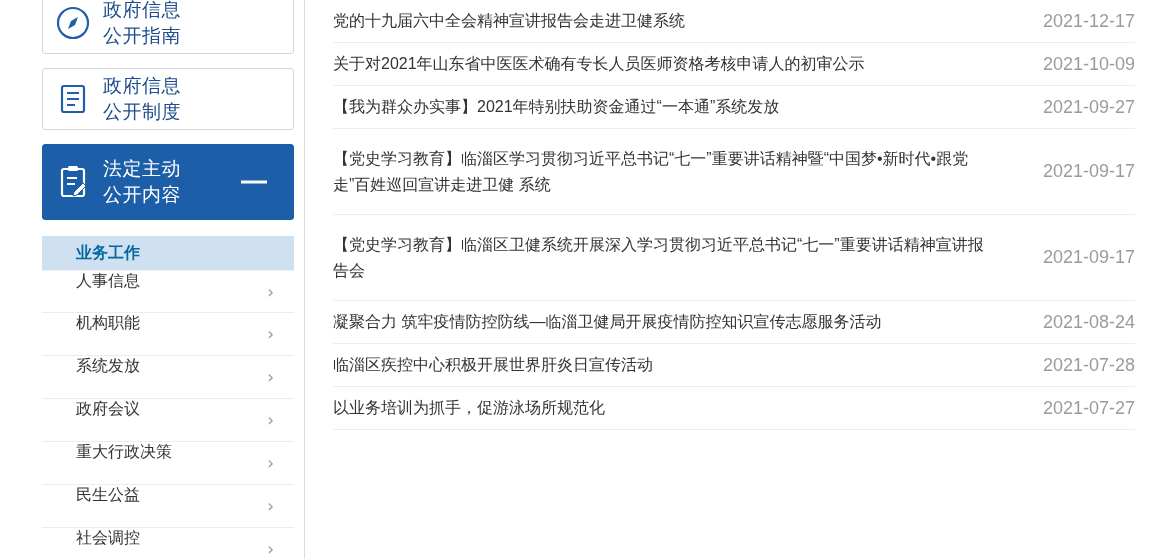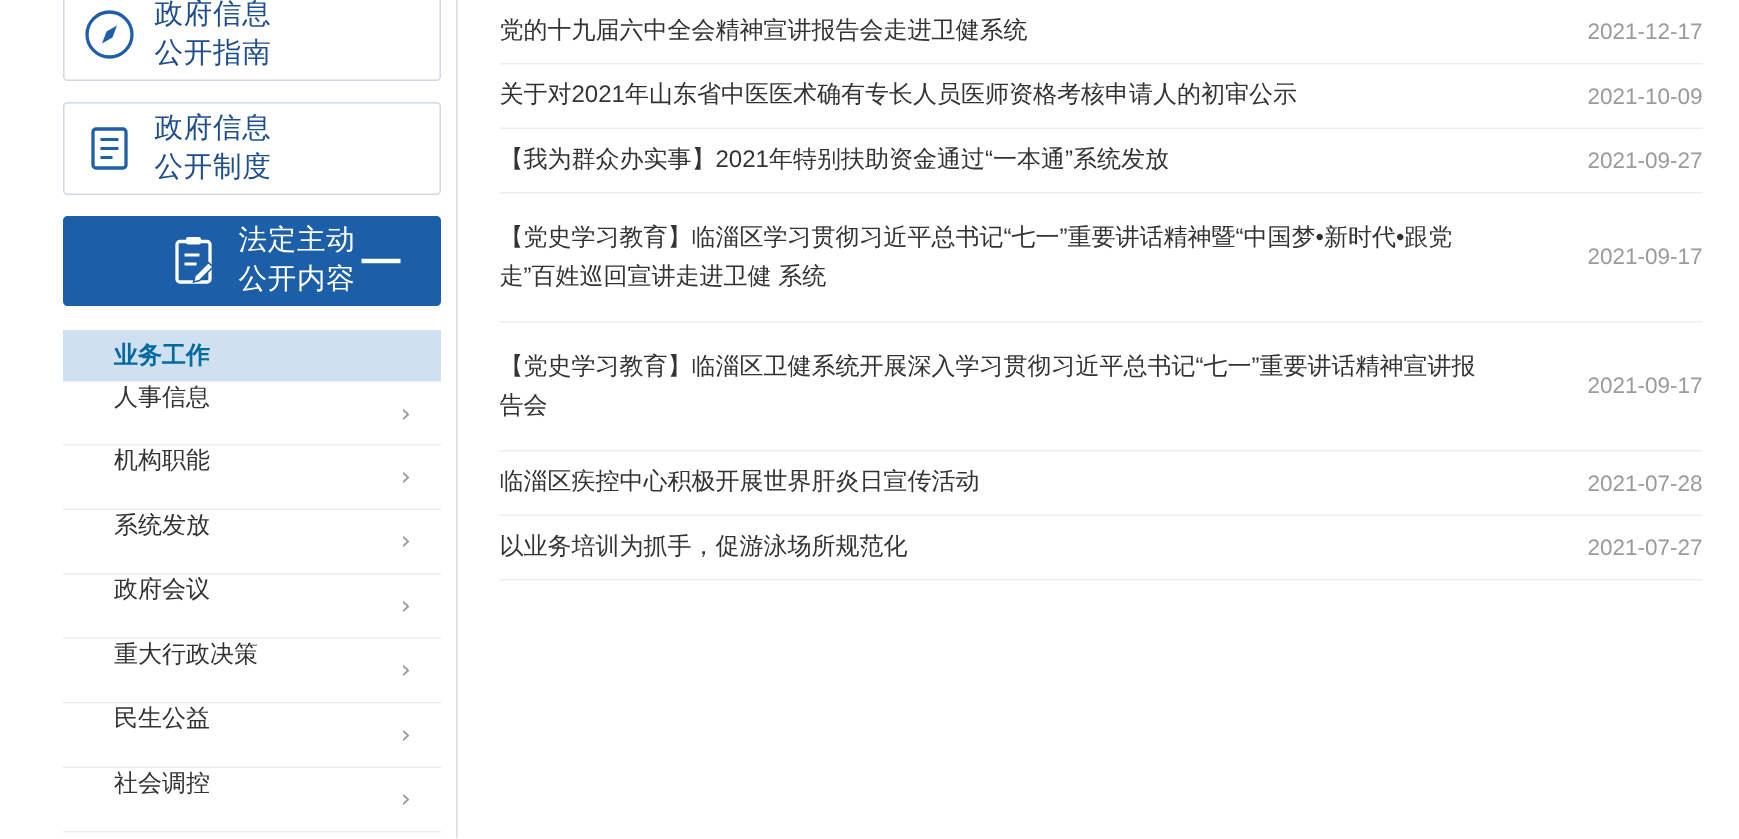--- a/index.html
+++ b/index.html
@@ -51,22 +51,21 @@
     line-height: 26px;
     color: #1f4e8c;
     letter-spacing: 0.5px;
   }
   .nav-card .tx span { display: block; }
 
   .nav-card.active {
     background: #1c5fa8;
     border-color: #1c5fa8;
     margin: 0 10px 16px 42px;
-    height: 60px;
-    justify-content: center;
+    height: 76px;
   }
   .nav-card.active .ic { color: #ffffff; }
   .nav-card.active .tx { color: #ffffff; font-size: 19px; }
   .nav-card.active .minus {
     position: absolute;
     right: 26px;
     top: 50%;
     transform: translateY(-50%);
     width: 26px;
     height: 3px;
@@ -123,21 +122,21 @@
     flex: 1 1 auto;
     color: #333333;
     font-size: 16px;
     line-height: 26px;
     padding-right: 18px;
   }
   .news-row .date {
     flex: 0 0 104px;
     text-align: right;
     color: #9b9b9b;
-    font-size: 15px;
+    font-size: 18px;
     font-family: "Liberation Sans", sans-serif;
   }
   .news-row.tall { min-height: 86px; gap: 29px; }
 </style>
 </head>
 <body>
 
 <div class="page">
 
   <div class="sidebar">
@@ -241,20 +240,24 @@
     <div class="news-row tall">
       <div class="title">【党史学习教育】临淄区学习贯彻习近平总书记“七一”重要讲话精神暨“中国梦•新时代•跟党走”百姓巡回宣讲走进卫健 系统</div>
       <div class="date">2021-09-17</div>
     </div>
 
     <div class="news-row tall">
       <div class="title">【党史学习教育】临淄区卫健系统开展深入学习贯彻习近平总书记“七一”重要讲话精神宣讲报告会</div>
       <div class="date">2021-09-17</div>
     </div>
 
+    <div class="news-row">
+      <div class="title">凝聚合力 筑牢疫情防控防线—临淄卫健局开展疫情防控知识宣传志愿服务活动</div>
+      <div class="date">2021-08-24</div>
+    </div>
 
 
 
     <div class="news-row">
       <div class="title">临淄区疾控中心积极开展世界肝炎日宣传活动</div>
       <div class="date">2021-07-28</div>
     </div>
 
     <div class="news-row">
       <div class="title">以业务培训为抓手，促游泳场所规范化</div>

